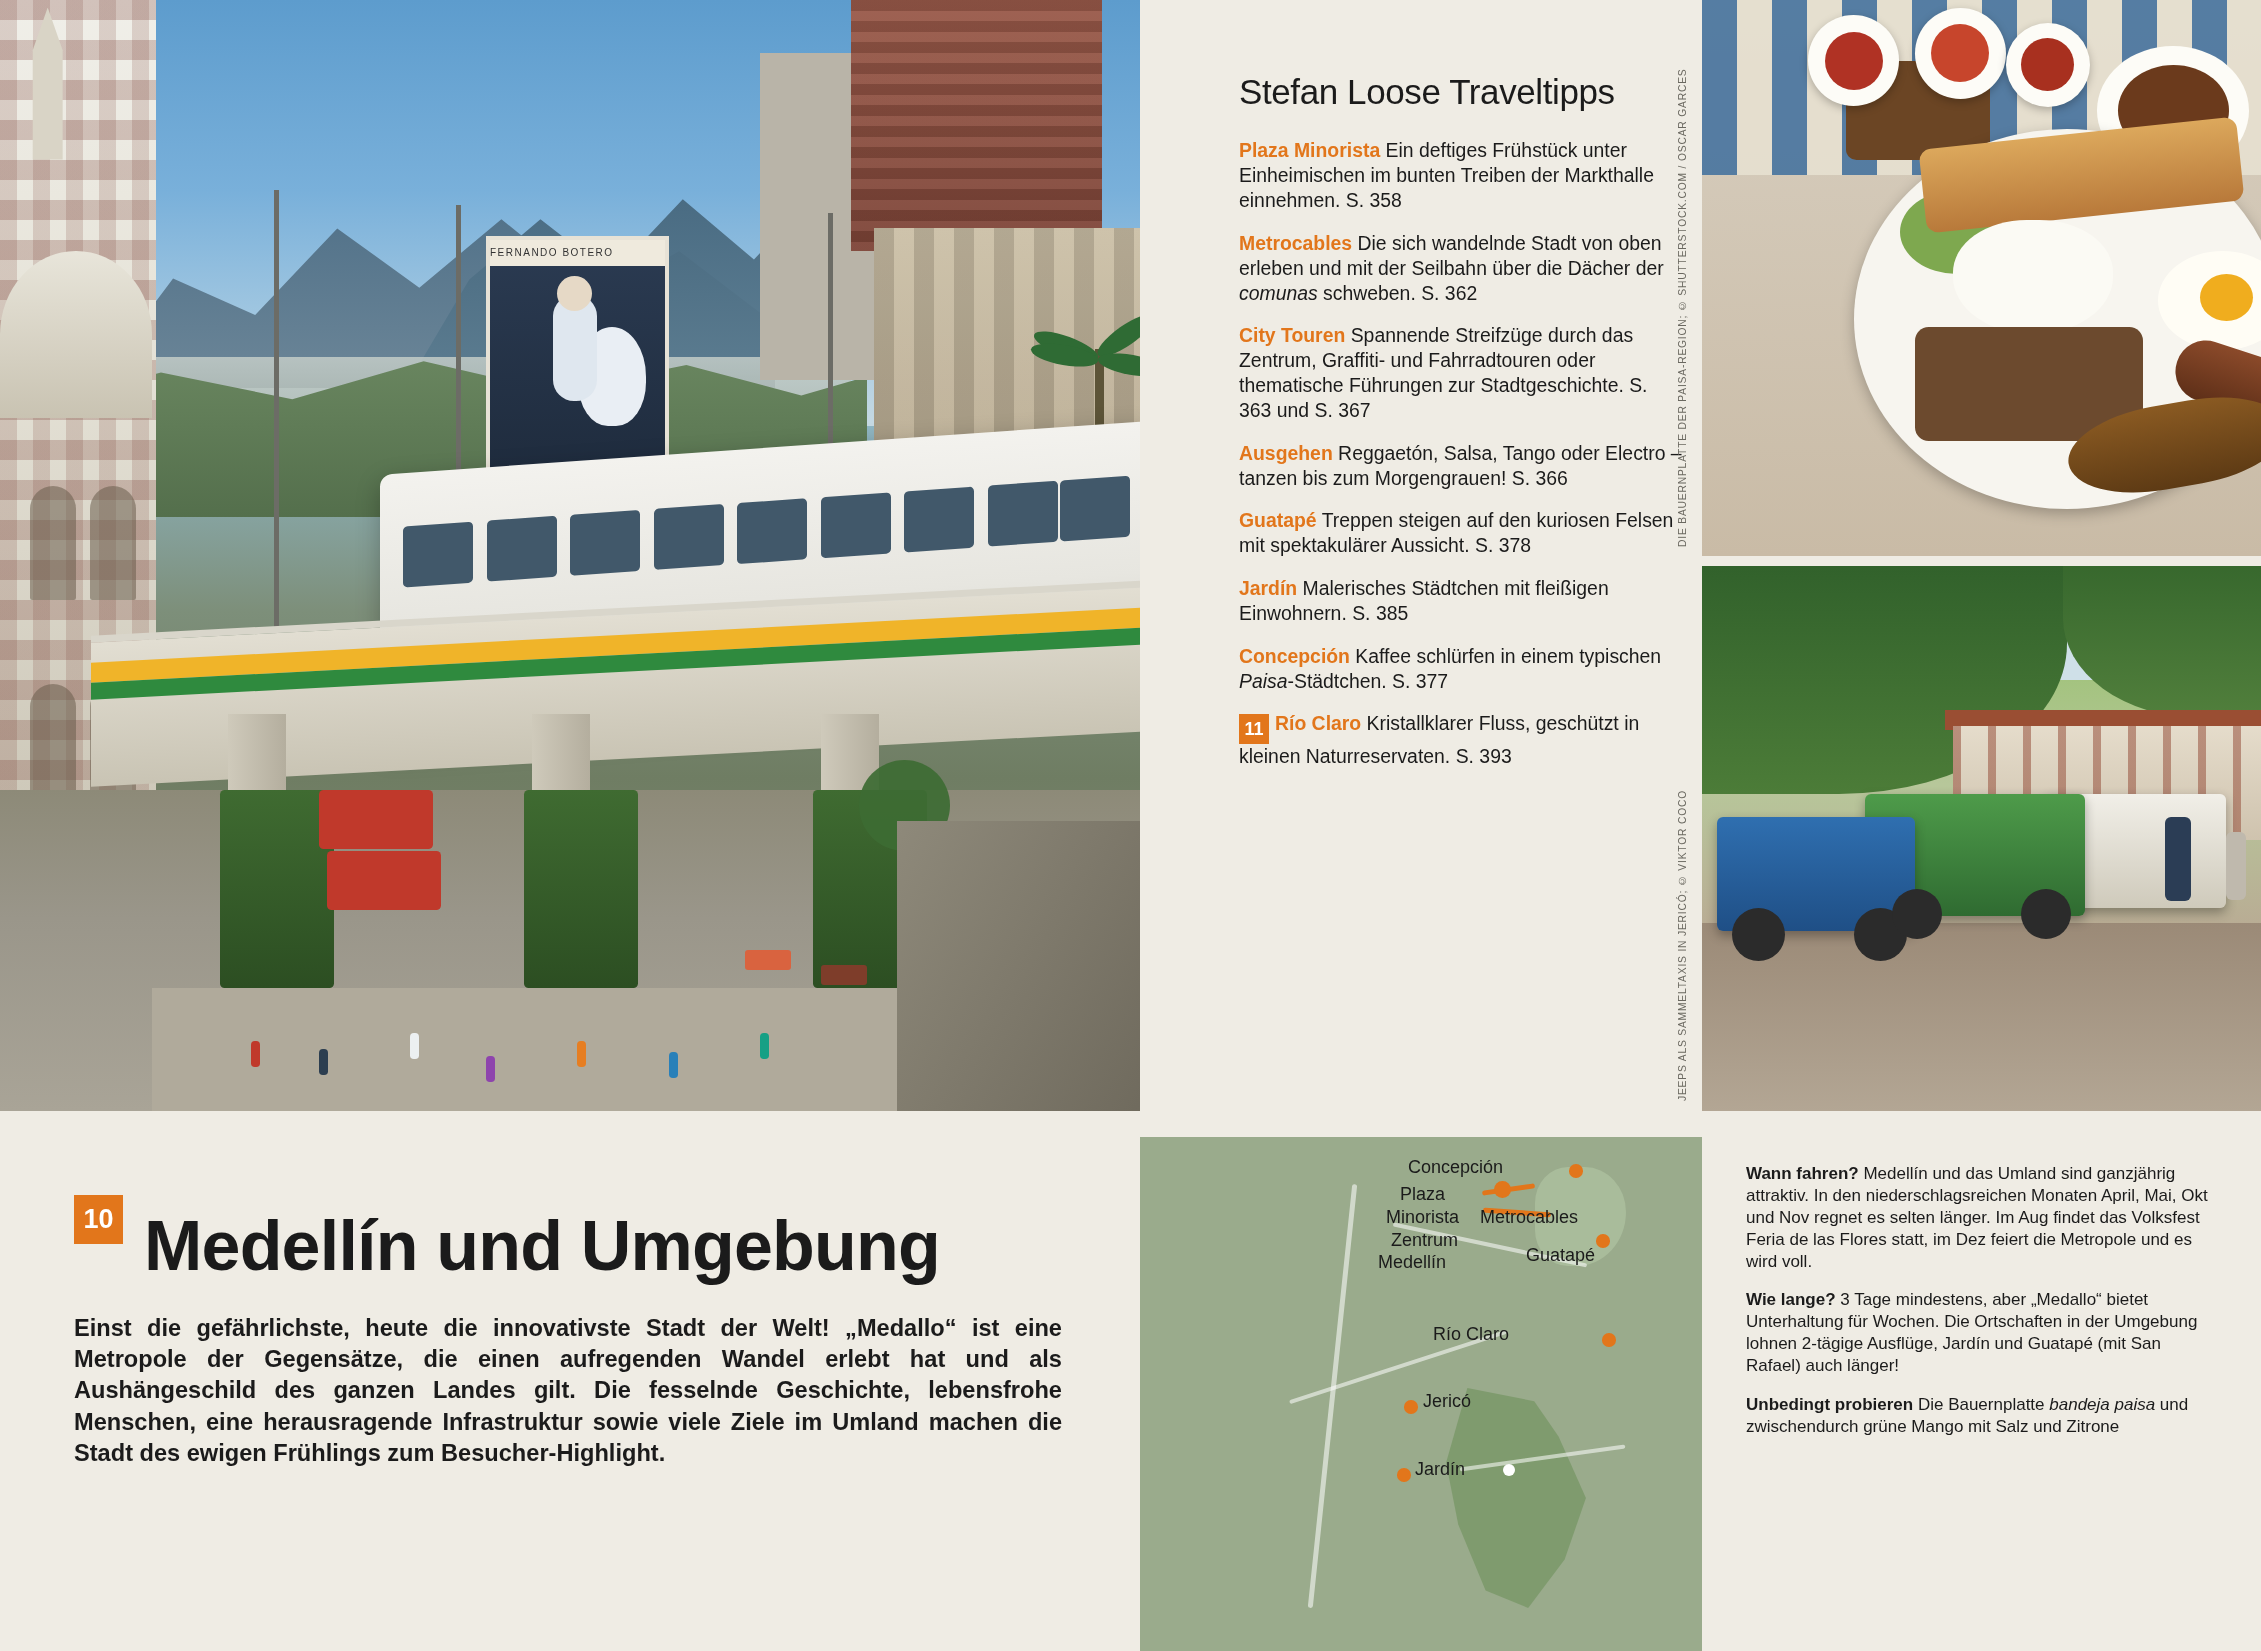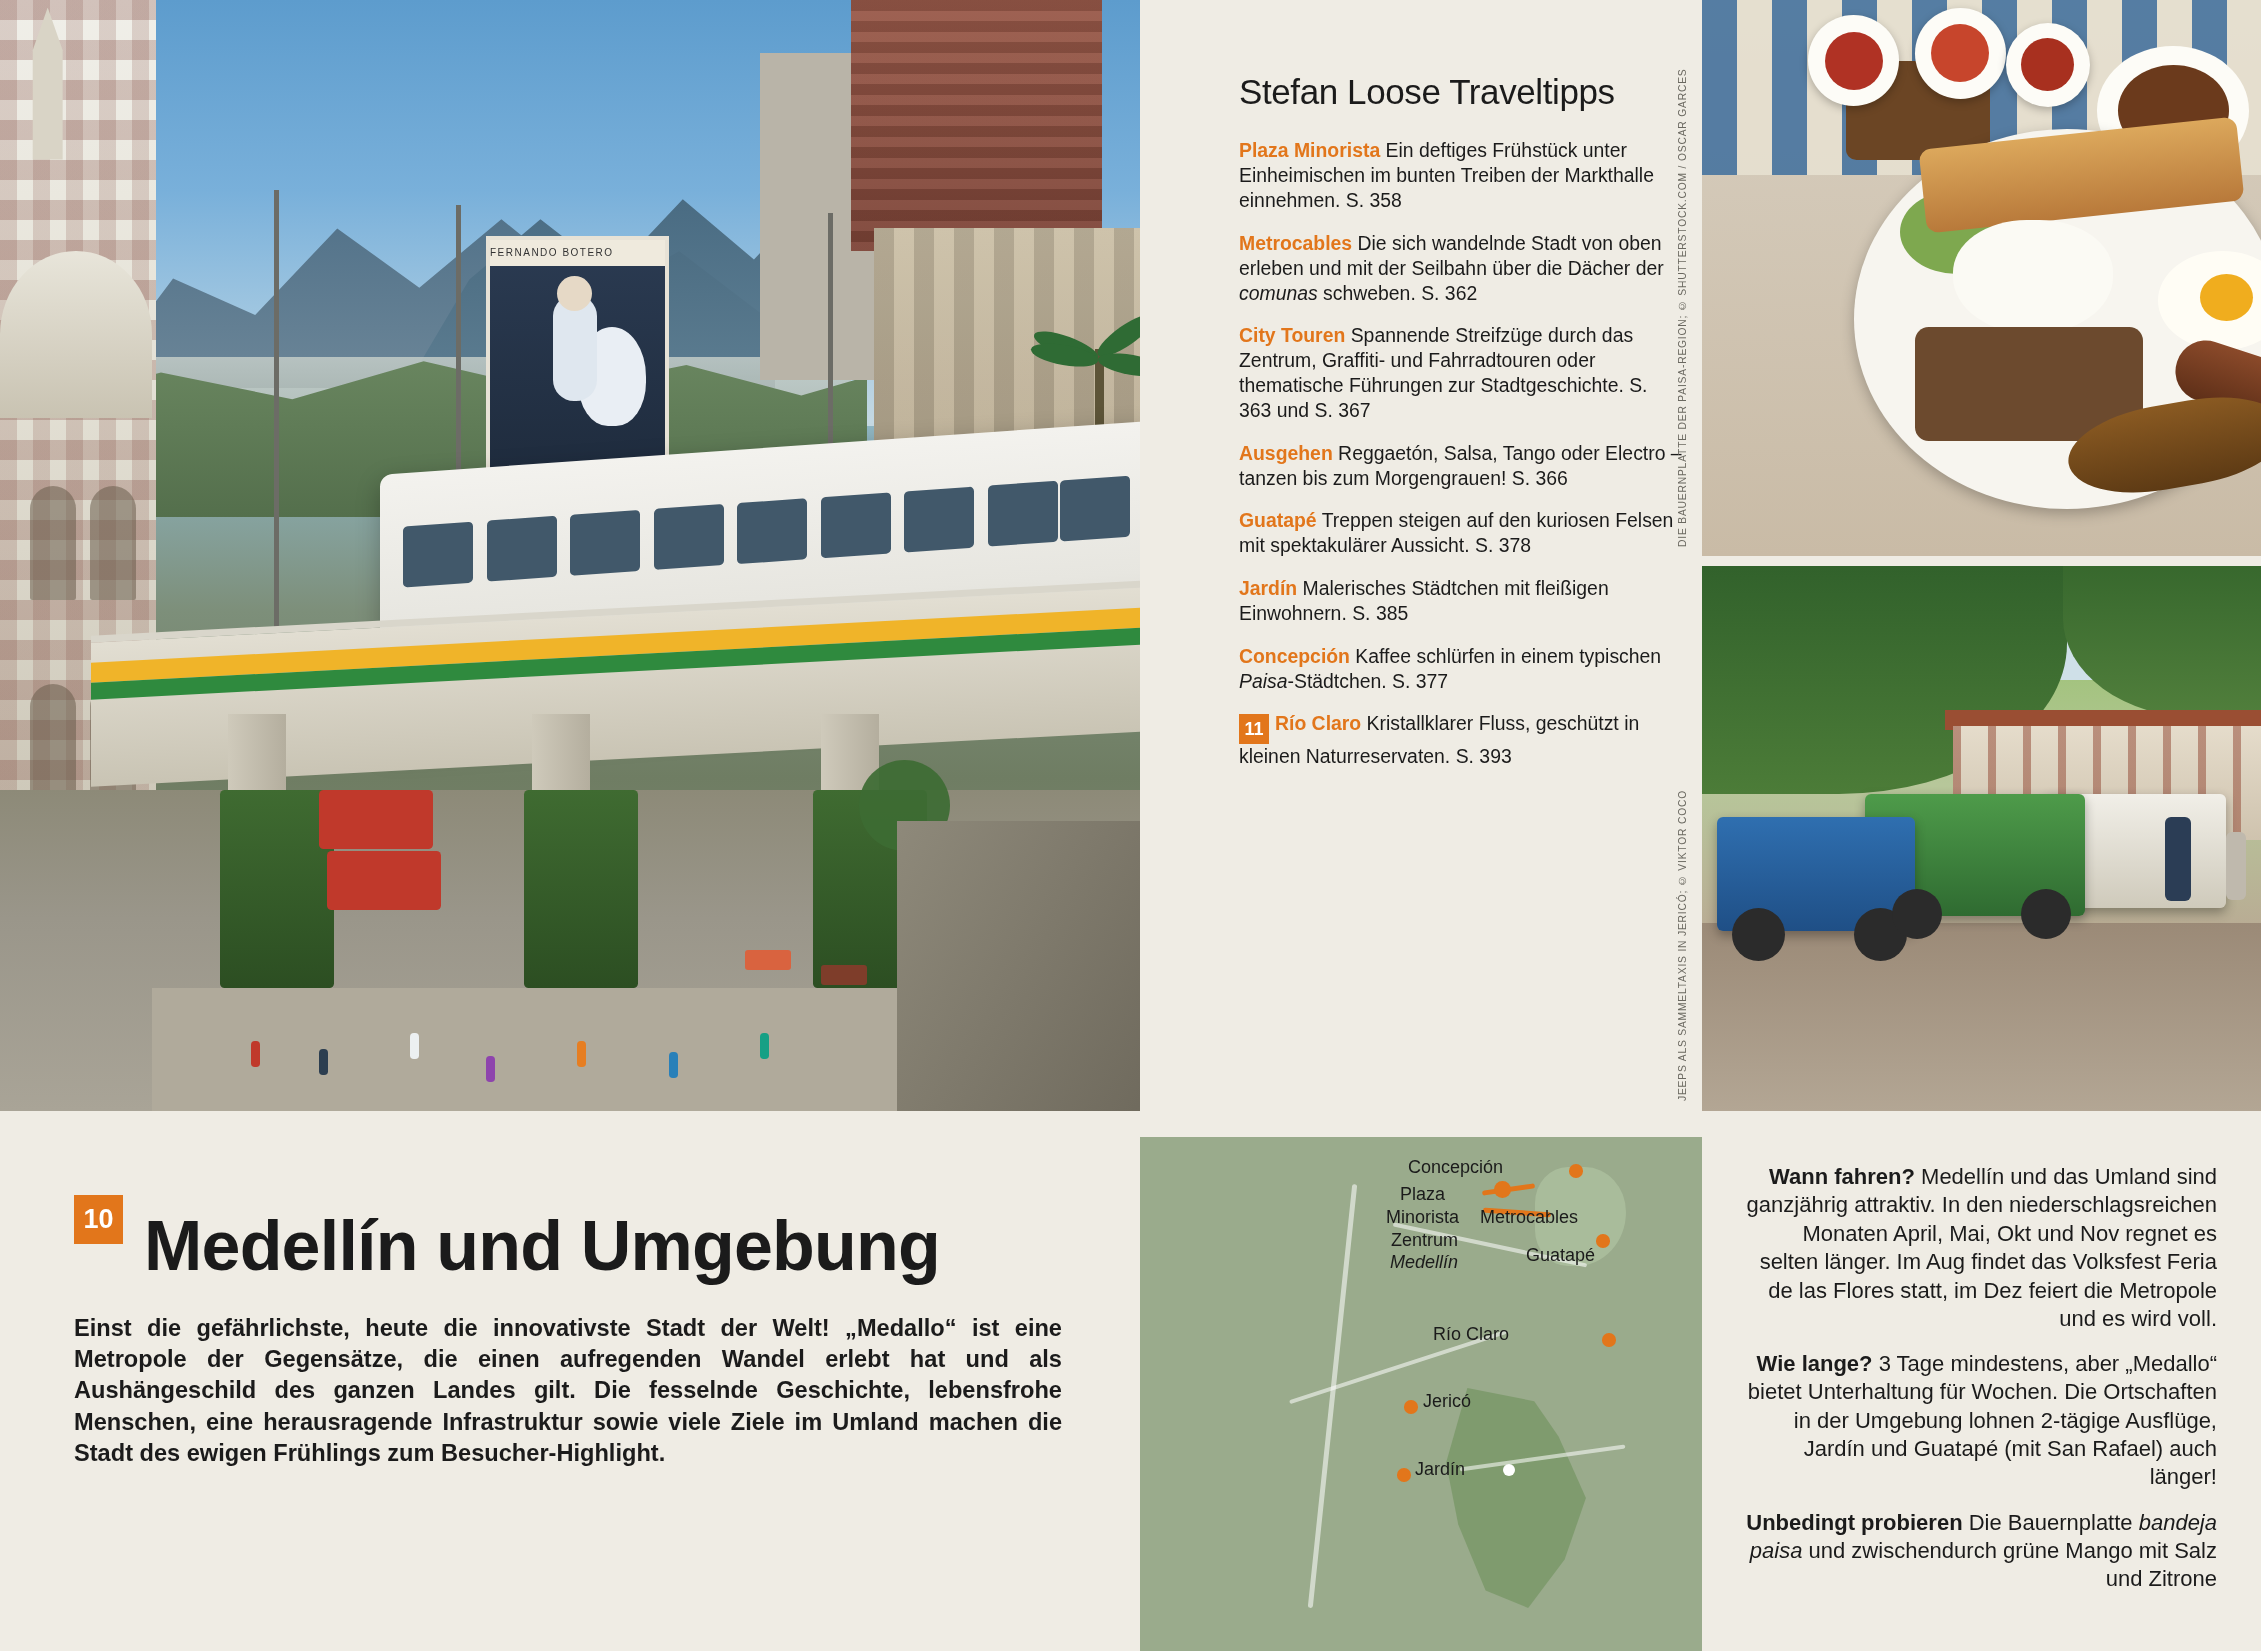--- a/index.html
+++ b/index.html
@@ -206,21 +206,21 @@
   .river{position:absolute;background:rgba(255,255,255,.55);}
   .map-sea{position:absolute;left:395px;top:30px;width:91px;height:99px;border-radius:40% 50% 60% 40%;background:#a9bc9b;}
   .dot{position:absolute;width:13.7px;height:13.7px;border-radius:50%;background:#e2761b;}
   .dot-white{position:absolute;width:12px;height:12px;border-radius:50%;background:#fff;}
   .map-label{position:absolute;font-size:18px;color:#1b1b1b;white-space:nowrap;}
   .metro-line{position:absolute;background:#e2761b;height:4.6px;border-radius:2.3px;}
 
   
   .facts{position:absolute;left:1702px;top:0;width:559px;height:514px;background:#efece4;padding:0;}
   .facts-inner{position:absolute;left:44px;top:26px;width:471px;}
-  .fact{font-size:22px;line-height:1.29;color:#1b1b1b;margin-bottom:16.7px;text-align:right;}
+  .fact{font-size:17px;line-height:1.29;color:#1b1b1b;margin-bottom:16.7px;}
   .fact b{font-weight:700;}
   .fact i{font-style:italic;}
 </style>
 </head>
 <body>
 
 <div class="page">
 
   <div class="top-row">
 
@@ -407,21 +407,21 @@
       <div class="dot" style="left:456px;top:97px;"></div>
       <div class="dot" style="left:462px;top:196px;"></div>
       <div class="dot" style="left:264px;top:263px;"></div>
       <div class="dot" style="left:257px;top:331px;"></div>
 
       <div class="map-label" style="left:363px;top:20px;transform:translateX(-100%);">Concepción</div>
       <div class="map-label" style="left:305px;top:47px;transform:translateX(-100%);">Plaza</div>
       <div class="map-label" style="left:319px;top:70px;transform:translateX(-100%);">Minorista</div>
       <div class="map-label" style="left:340px;top:70px;">Metrocables</div>
       <div class="map-label" style="left:318px;top:93px;transform:translateX(-100%);">Zentrum</div>
-      <div class="map-label" style="left:318px;top:115px;transform:translateX(-100%);font-style:italic;">Medellín</div>
+      <div class="map-label" style="left:306px;top:115px;transform:translateX(-100%);">Medellín</div>
       <div class="map-label" style="left:386px;top:108px;">Guatapé</div>
       <div class="map-label" style="left:369px;top:187px;transform:translateX(-100%);">Río Claro</div>
       <div class="map-label" style="left:283px;top:254px;">Jericó</div>
       <div class="map-label" style="left:275px;top:322px;">Jardín</div>
     </div>
 
     <div class="facts">
       <div class="facts-inner">
         <div class="fact">
           <b>Wann fahren?</b><span> Medellín und das Umland sind ganzjährig attraktiv. In den niederschlagsreichen Monaten April, Mai, Okt und Nov regnet es selten länger. Im Aug findet das Volksfest Feria de las Flores statt, im Dez feiert die Metropole und es wird voll.</span>

